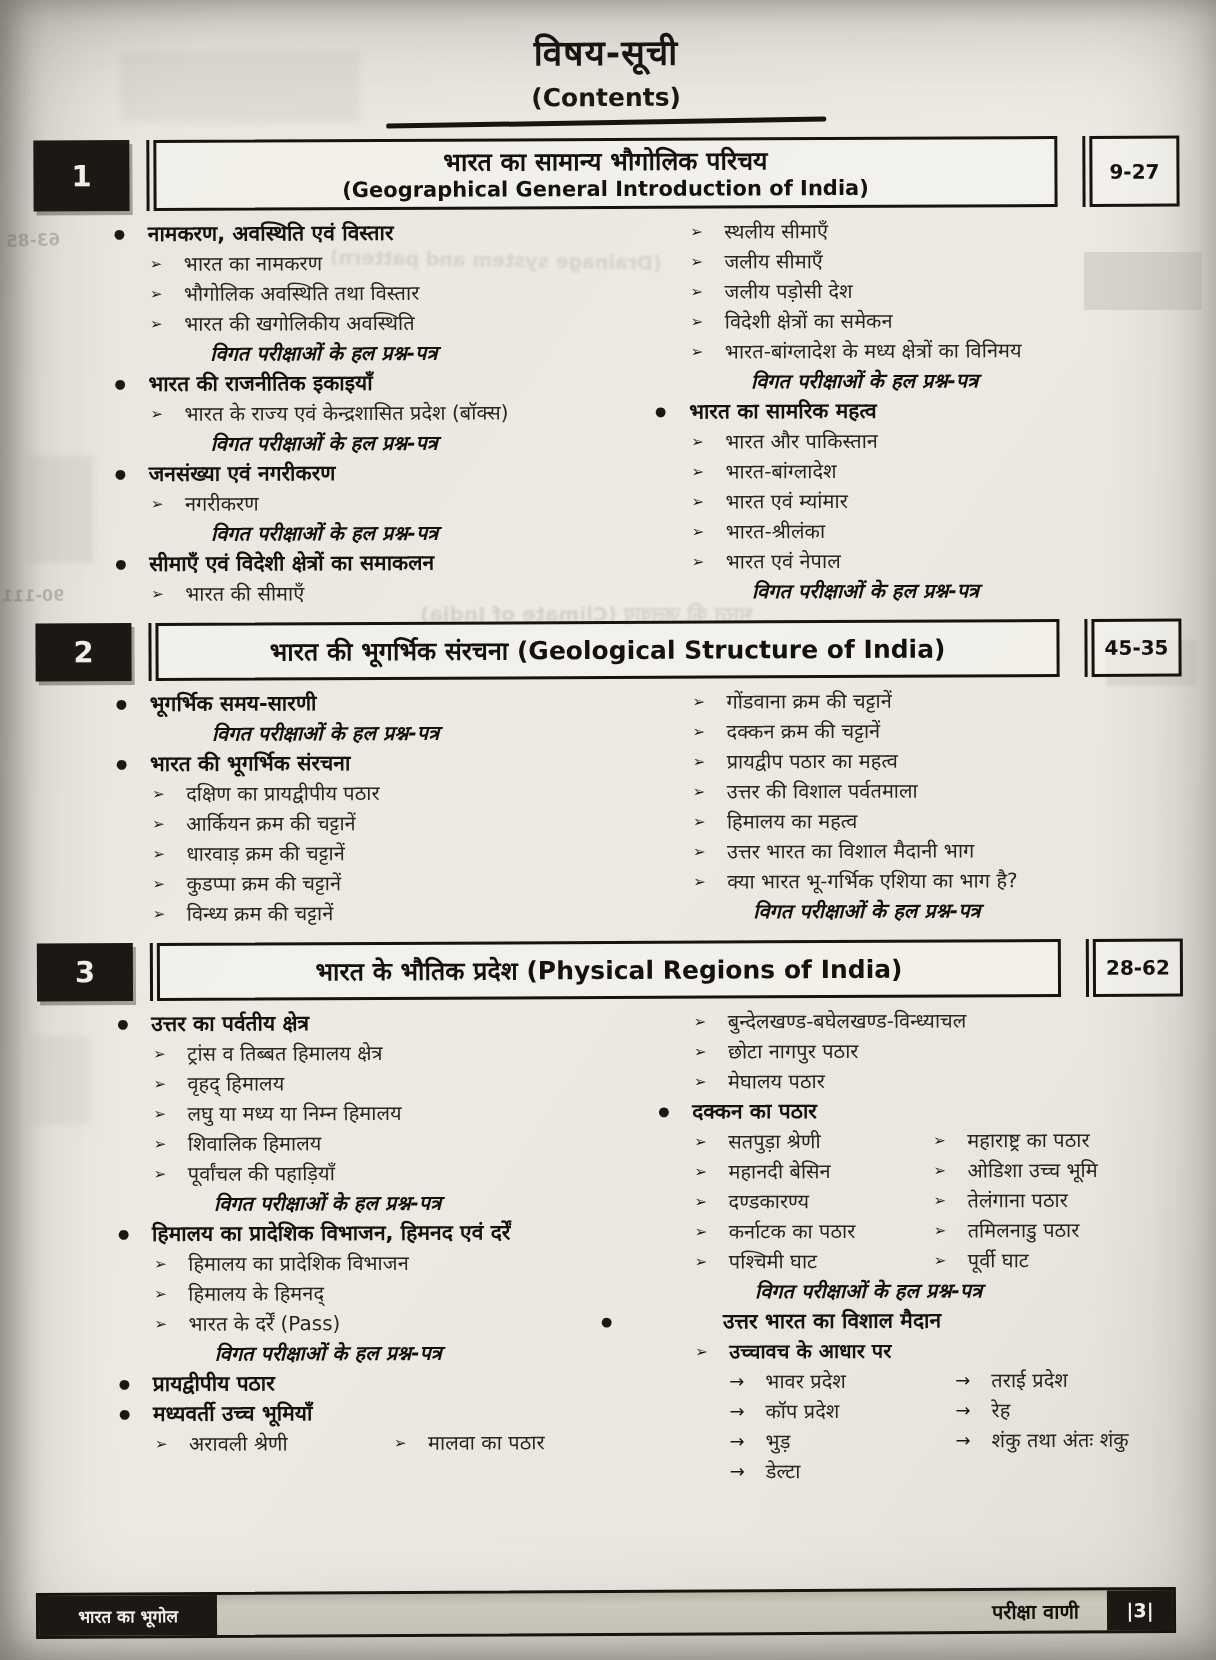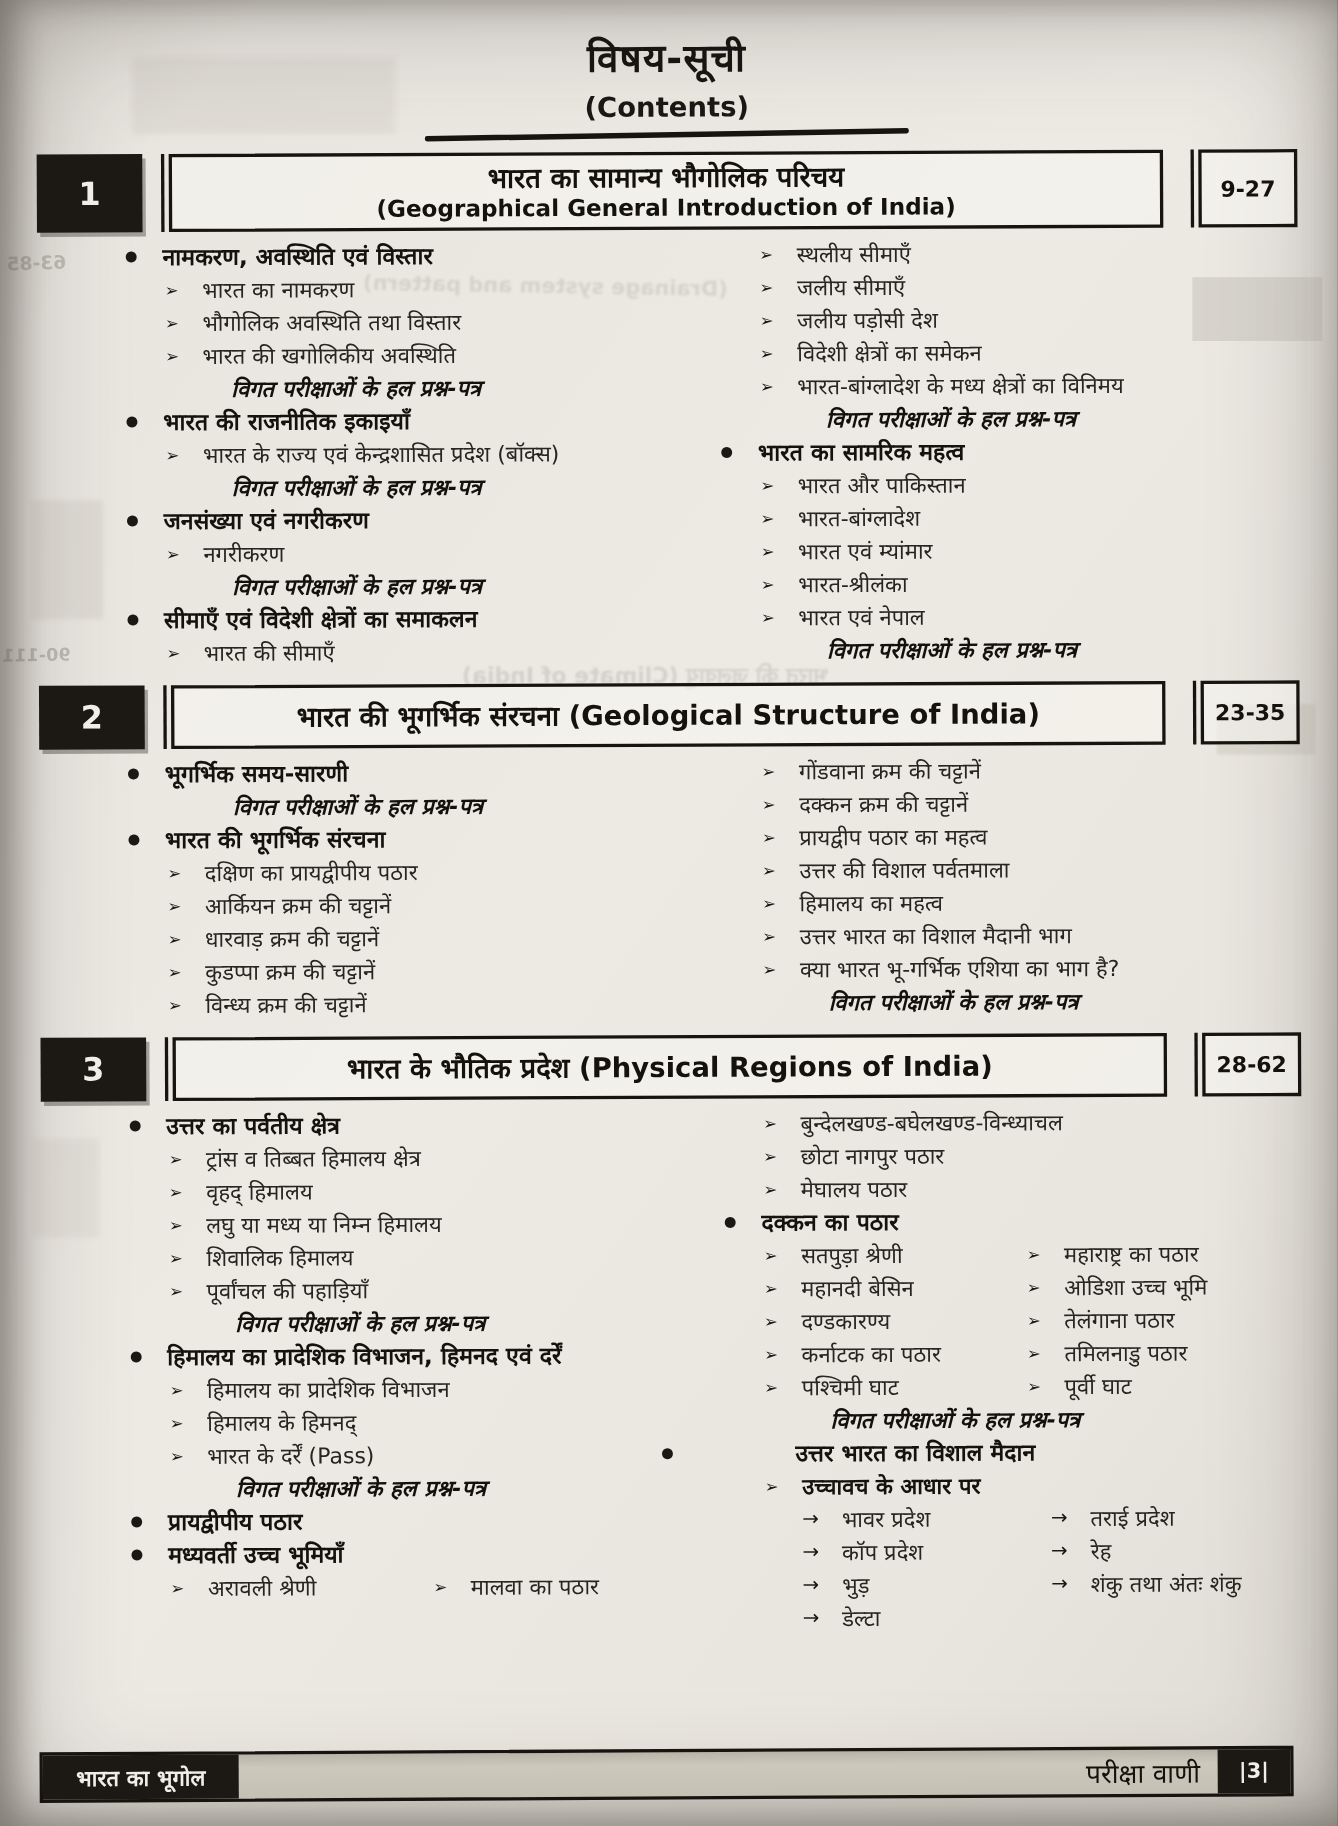--- a/index.html
+++ b/index.html
@@ -42,24 +42,24 @@
   .row.subbold{font-weight:bold;color:#15120e}
   .row.solved{margin-left:96px;font-weight:bold;font-style:italic;color:#14110d;font-size:20px}
   .row.indent2{margin-left:70px}
   .pa{width:205px}
   .pa2{width:190px}
   .row.detached{margin-left:-58px}
   .row.detached .m{margin-right:88px}
   
   .footer{position:absolute;left:36px;right:40px;bottom:24px;height:46px;border:3px solid #17140f;
     background:linear-gradient(180deg,#b8b4a8,#ccc8bc 30%,#c4c0b3);display:flex;align-items:center;transform:rotate(-0.3deg)}
-  .footer-left{height:100%;min-width:178px;background:#1c1915;color:#f1eee8;font-weight:bold;font-size:20px;
+  .footer-left{height:100%;min-width:178px;background:#1c1915;color:#f1eee8;font-weight:bold;font-size:17px;
     display:flex;align-items:center;justify-content:center;padding:0 14px}
   .footer-spacer{flex:1}
-  .footer-right{font-weight:normal;font-size:24px;color:#15120e;margin-right:16px}
+  .footer-right{font-weight:bold;font-size:20px;color:#15120e;margin-right:28px}
   .footer-page{height:100%;width:66px;background:#1c1915;color:#f1eee8;font-weight:bold;font-size:19px;
     display:flex;align-items:center;justify-content:center}
   
   .ghost{position:absolute;color:#5e5a50;font-weight:bold;pointer-events:none;white-space:nowrap}
   .g1{top:230px;left:6px;font-size:17px;opacity:.30;transform:scaleX(-1) rotate(2deg)}
   .g2{top:586px;left:2px;font-size:16px;opacity:.32;transform:scaleX(-1) rotate(1deg)}
   .g3{top:249px;left:330px;font-size:19px;opacity:.15;transform:scaleX(-1) rotate(-1deg);filter:blur(1px)}
   .g4{top:600px;left:420px;font-size:20px;opacity:.17;transform:scaleX(-1);filter:blur(1px)}
   .smudge{position:absolute;background:#a39e92;pointer-events:none}
   .s1{top:252px;right:14px;width:118px;height:58px;opacity:.28}
@@ -202,21 +202,21 @@
               </div>
             </div>
           </div>
         </section>
         <section class="section">
           <div class="sec-header">
             <div class="sec-num">2</div>
             <div class="sec-titlebox dline">
               <div class="hi">भारत की भूगर्भिक संरचना (Geological Structure of India)</div>
             </div>
-            <div class="sec-pages dline">23-35</div>
+            <div class="sec-pages dline">45-35</div>
           </div>
           <div class="section-columns">
             <div class="col left">
               <div class="row bullet">
                 <span class="m dot">●</span>
                 <span class="txt">भूगर्भिक समय-सारणी</span>
               </div>
               <div class="row solved">
                 <span class="txt">विगत परीक्षाओं के हल प्रश्न-पत्र</span>
               </div>

